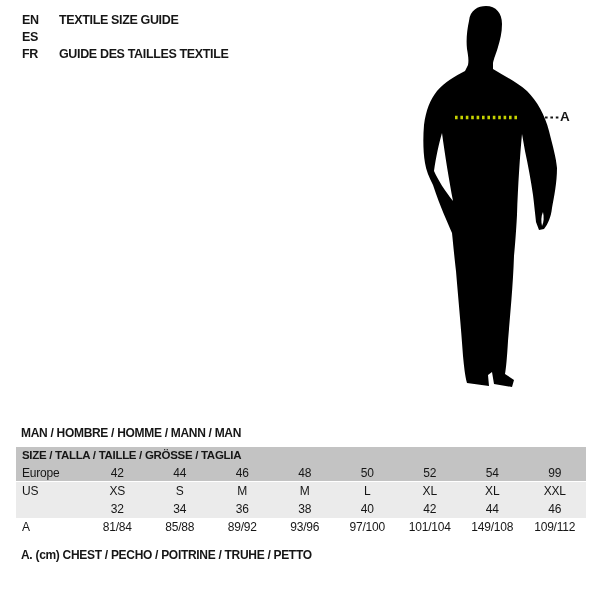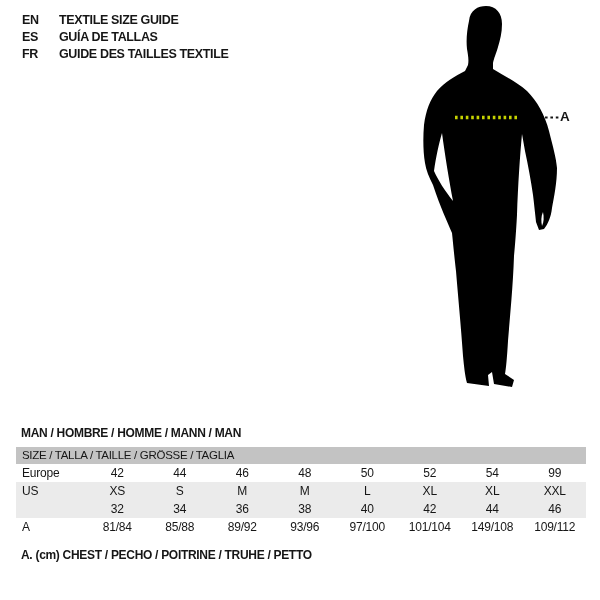--- a/index.html
+++ b/index.html
@@ -29,23 +29,23 @@
     font-size:12.5px;letter-spacing:-0.4px;}
   
   .figure{position:absolute;left:415px;top:5px;width:170px;height:390px;}
   .figure svg{display:block;width:170px;height:390px;}
   .measure-label{position:absolute;left:560px;top:109px;width:16px;
     font-size:13.5px;font-weight:700;line-height:15px;}
   
   .man-title{position:absolute;left:21px;top:426px;font-weight:700;
     font-size:12px;letter-spacing:-0.3px;}
   
-  .size-header{position:absolute;left:16px;top:447px;width:564px;height:17px;
+  .size-header{position:absolute;left:16px;top:447px;width:564px;height:34px;
     background:var(--header-bg);line-height:17px;padding-left:6px;
-    font-weight:400;font-size:11.5px;letter-spacing:-0.3px;}
+    font-weight:700;font-size:11.5px;letter-spacing:-0.3px;}
   table.size-table{position:absolute;left:16px;top:464px;width:570px;
     border-collapse:collapse;table-layout:fixed;}
   table.size-table td{height:18px;padding:0;font-size:12px;
     letter-spacing:-0.2px;text-align:center;vertical-align:middle;margin-left:20px;}
   table.size-table td.rowlabel{text-align:left;padding-left:6px;}
   table.size-table tr.shaded{background:var(--row-shaded);}
   
   .footnote{position:absolute;left:21px;top:548px;font-weight:700;
     font-size:12px;letter-spacing:-0.3px;}
 </style>
@@ -54,21 +54,20 @@
 
 <div class="page">
 
   <div class="lang-list">
       <div class="lang-row">
         <span class="lang-code">EN</span>
         <span>TEXTILE SIZE GUIDE</span>
       </div>
       <div class="lang-row">
         <span class="lang-code">ES</span>
-        <span>GUÍA DE TALLAS</span>
       </div>
       <div class="lang-row">
         <span class="lang-code">FR</span>
         <span>GUIDE DES TAILLES TEXTILE</span>
       </div>
     </div>
 
 
   <div class="figure">
     <svg viewBox="0 0 170 390" xmlns="http://www.w3.org/2000/svg">

